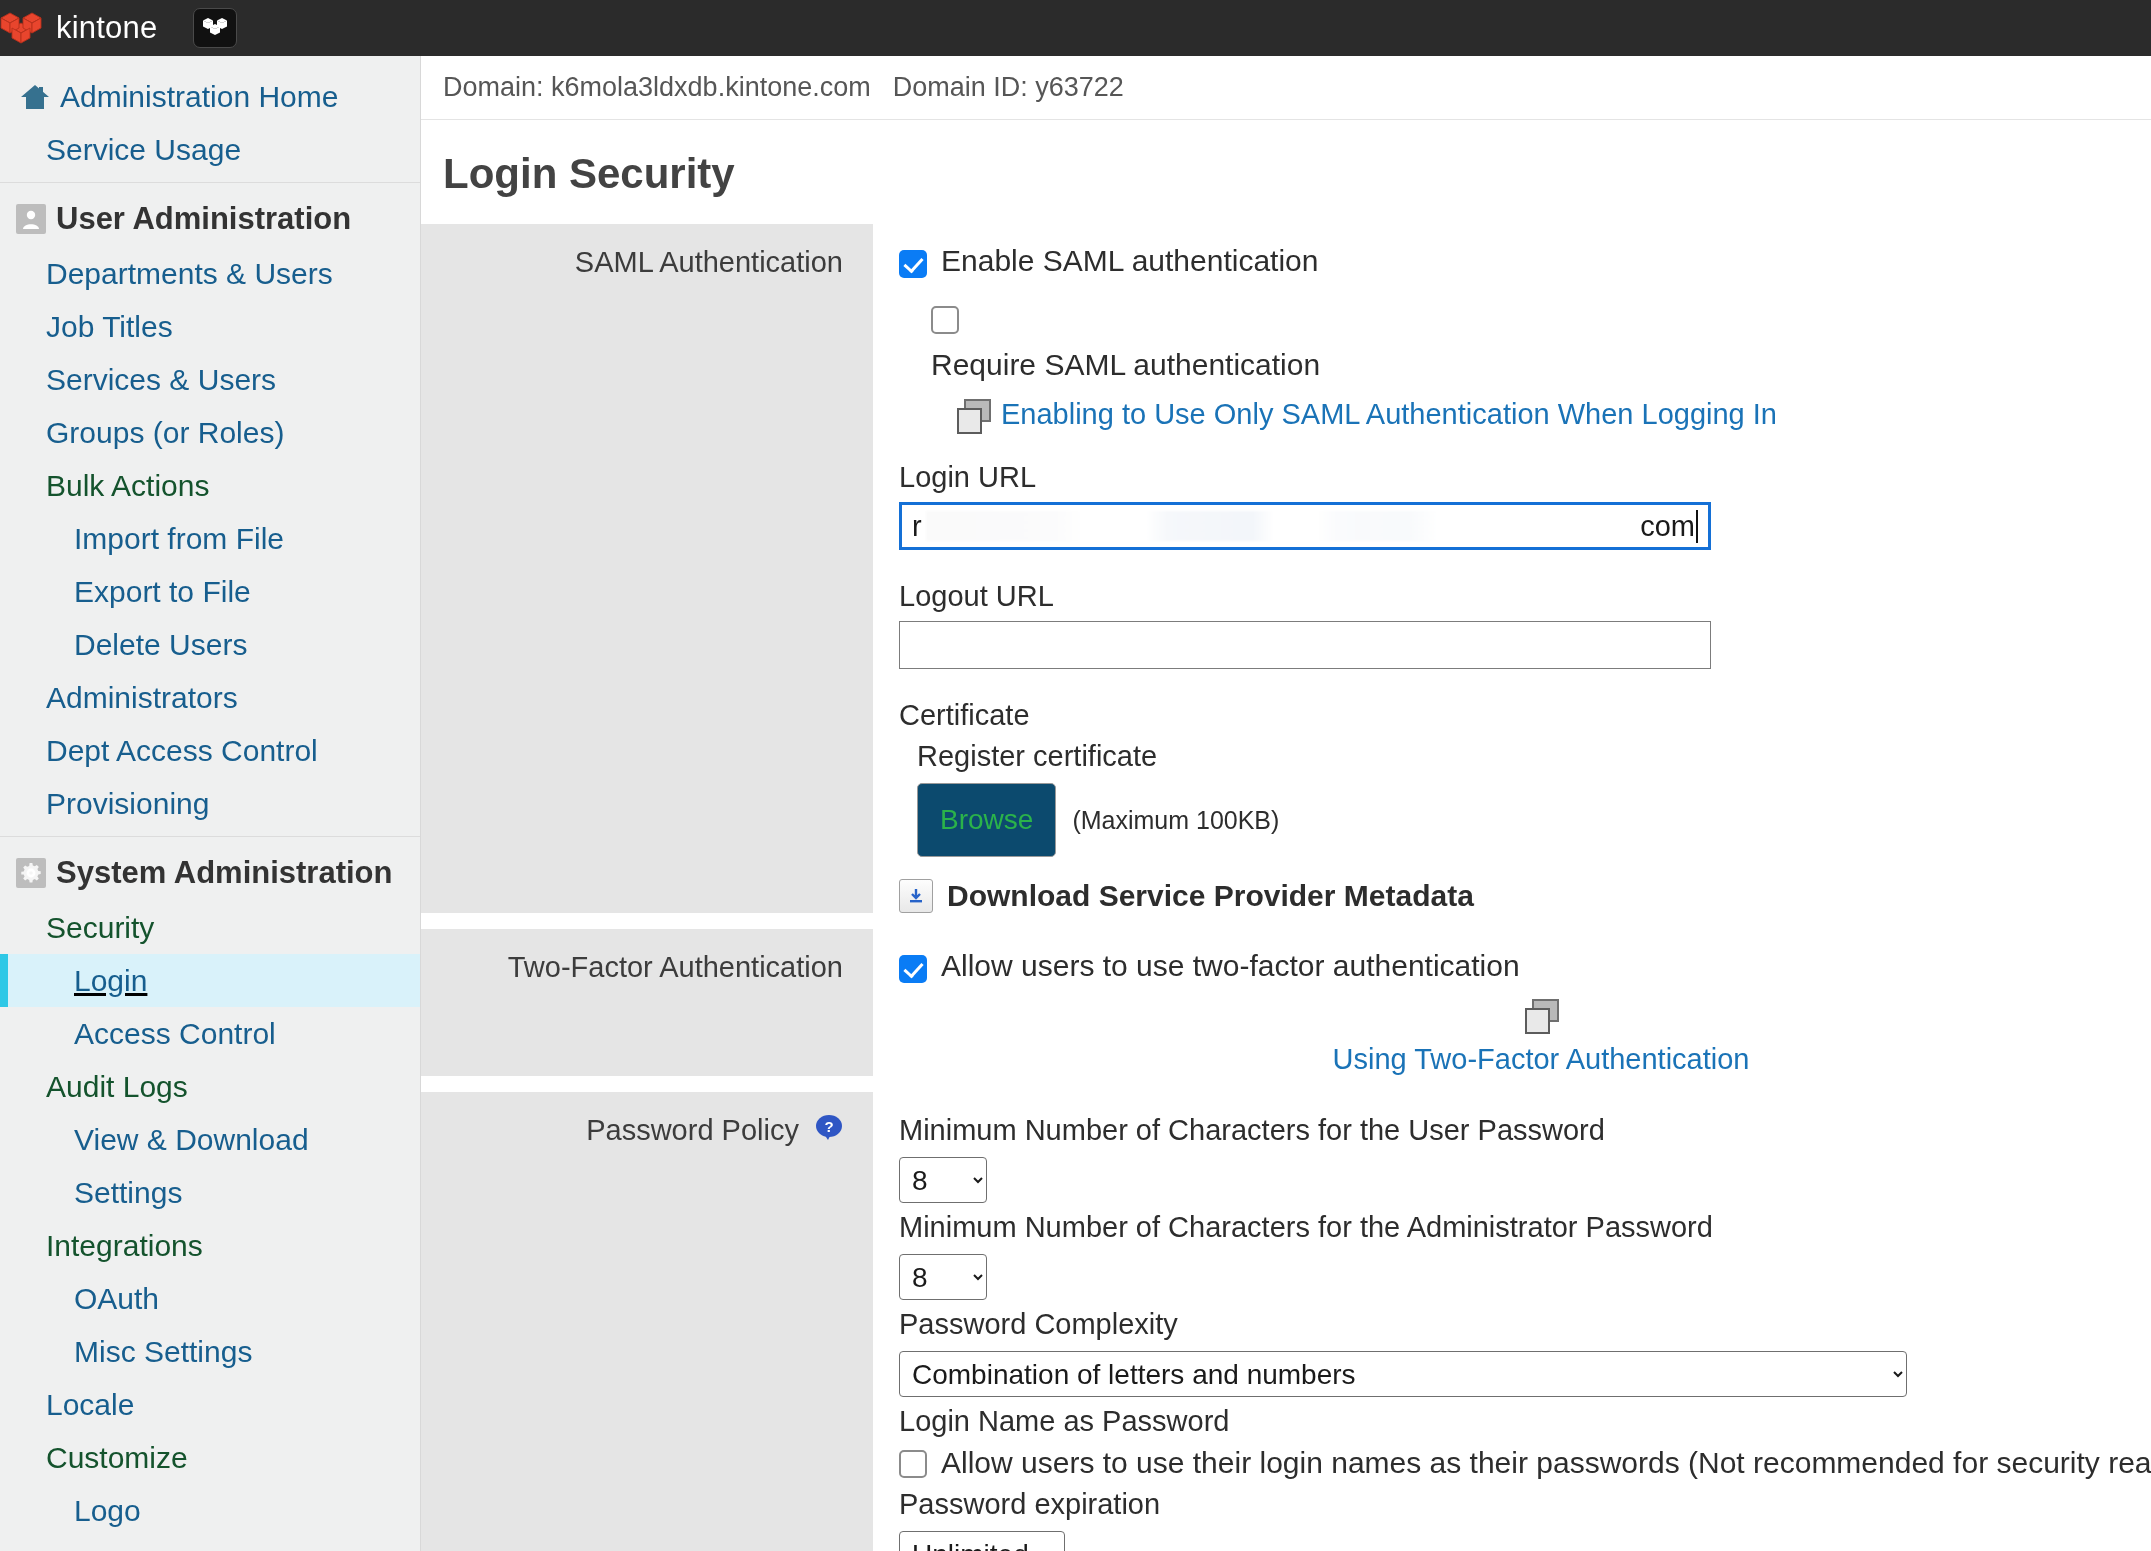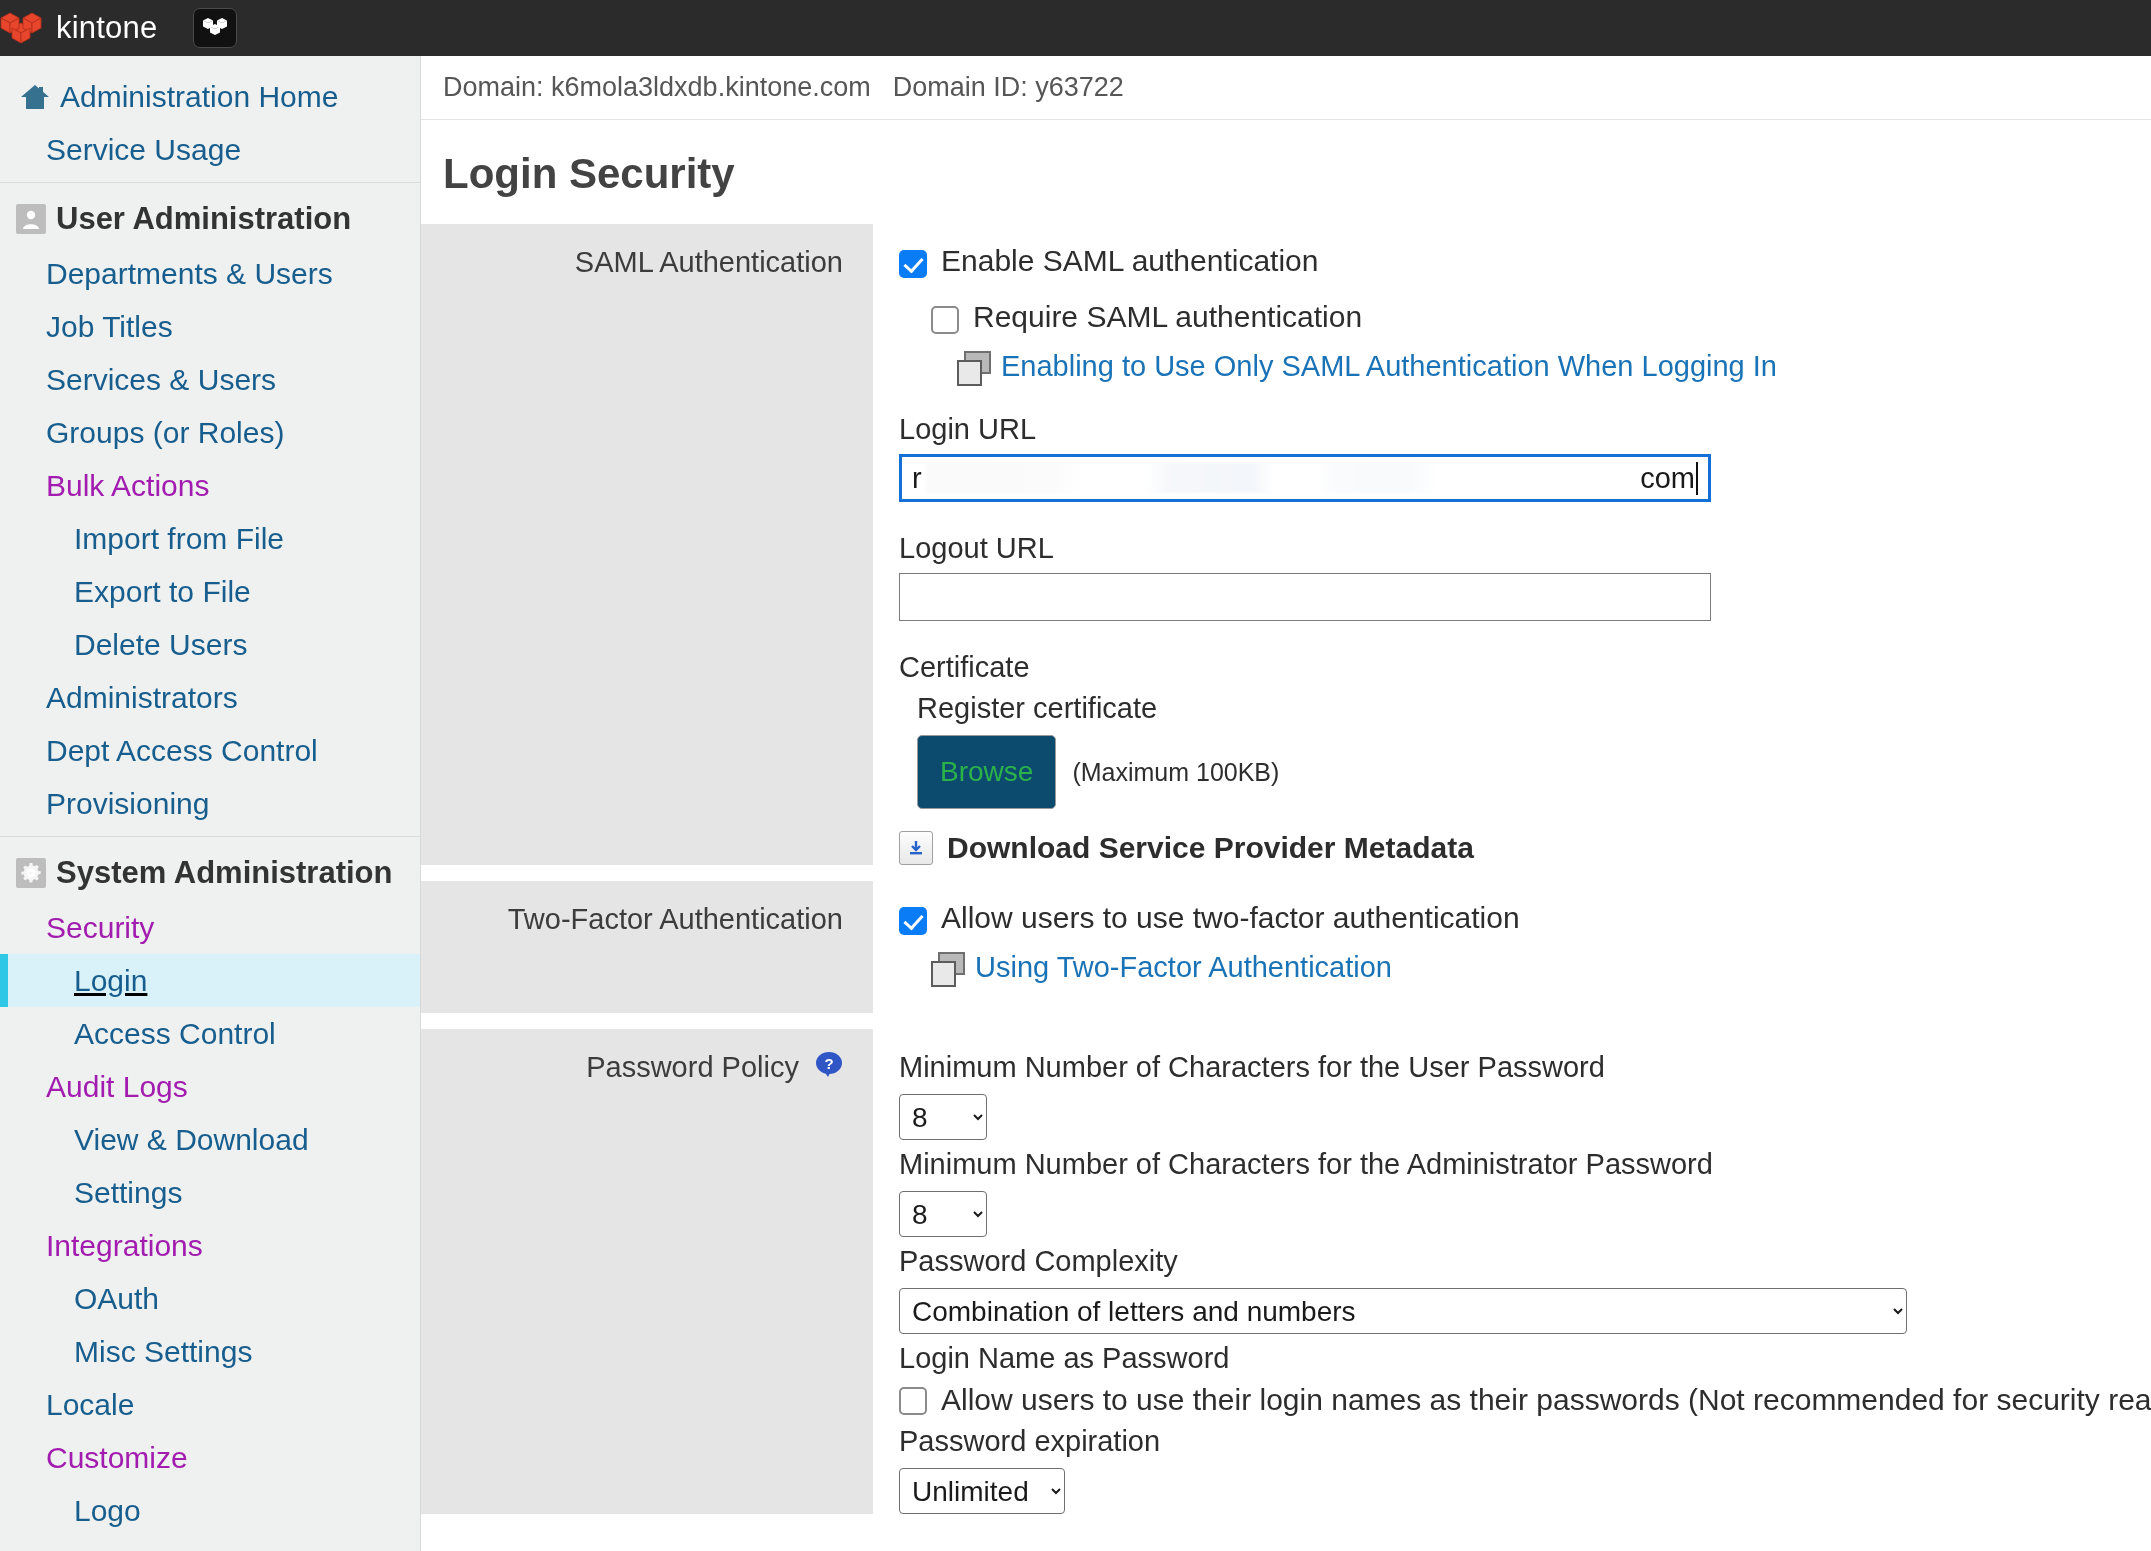--- a/index.html
+++ b/index.html
@@ -55,21 +55,21 @@
     display: flex; align-items: center;
     height: 53px;
     font-size: 30px;
     white-space: nowrap;
     position: relative;
   }
   .nav-row.lvl0 { padding-left: 20px; }
   .nav-row.lvl1 { padding-left: 46px; }
   .nav-row.lvl2 { padding-left: 74px; }
   .link { color: #175e8e; }
-  .plain { color: #a21caf; }
+  .plain { color: #14532d; }
   .group-title {
     color: #333333;
     font-size: 31px;
     font-weight: bold;
     display: flex; align-items: center; gap: 10px;
     padding-left: 16px;
     height: 56px;
   }
   .grp-icon {
     width: 30px; height: 30px;
@@ -147,21 +147,21 @@
     position: absolute;
     left: 9px; top: 4px;
     width: 8px; height: 15px;
     border: solid #fff;
     border-width: 0 3.5px 3.5px 0;
     transform: rotate(42deg);
   }
   .cb.off { background: #fff; border: 2px solid #8b8b8b; }
   .cb-text { font-size: 30px; color: #2d2d2d; white-space: nowrap; }
 
-  .indent1 { margin-left: 32px; }
+  .indent1 { margin-left: 32px; flex-direction: column; }
   .indent2 { margin-left: 58px; }
 
   .doclink {
     display: flex; align-items: center; gap: 12px;
     margin-top: 16px;
   }
   .doclink .txt { color: #1a73b7; font-size: 29px; white-space: nowrap; }
 
   .field-label {
     font-size: 29px;

